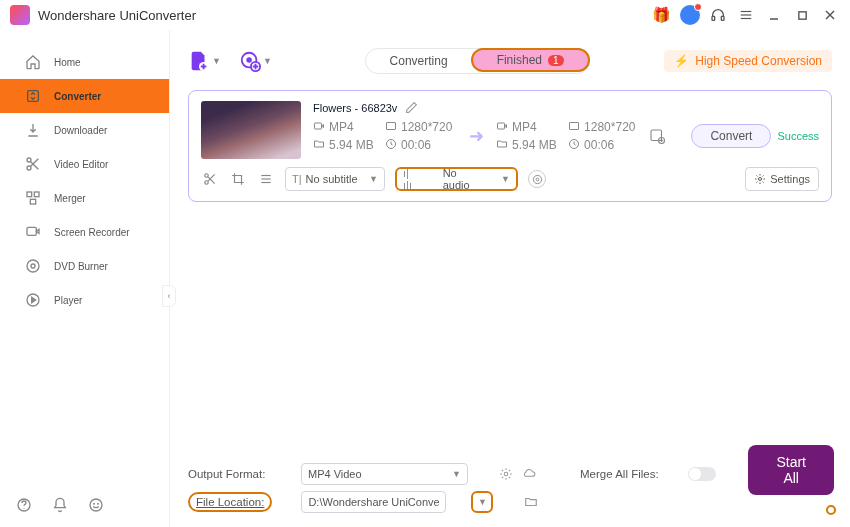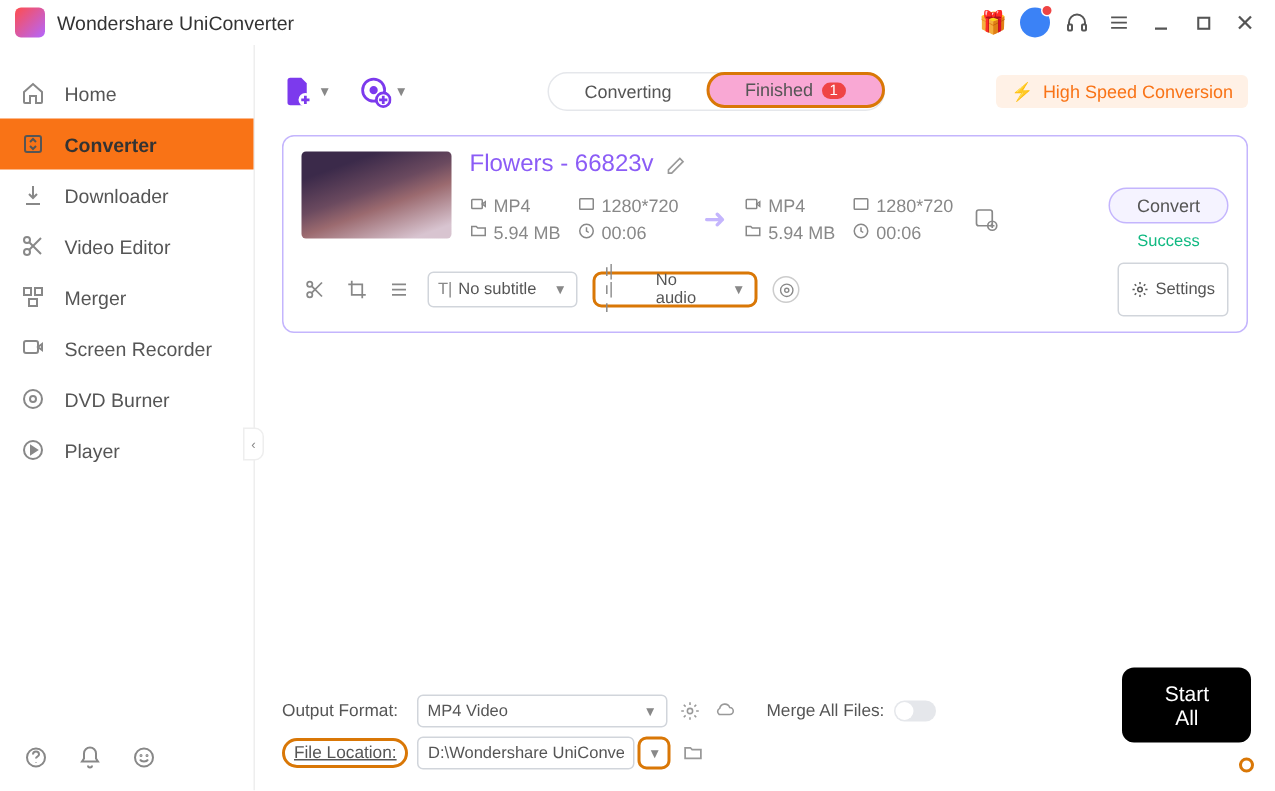--- a/index.html
+++ b/index.html
@@ -11,21 +11,21 @@
 .titlebar .title { color: #333; font-weight: 500; }
 .titlebar .spacer { flex: 1; }
 .titlebar .hdr-icon { width: 20px; height: 20px; display: flex; align-items: center; justify-content: center; margin-left: 8px; color: #555; font-size: 15px; cursor: pointer; }
 .gift { font-size: 15px; }
 .avatar-circle { width: 20px; height: 20px; border-radius: 50%; background: #3b82f6; position: relative; }
 .avatar-circle::after { content: ""; position: absolute; top: -2px; right: -2px; width: 6px; height: 6px; background: #ef4444; border-radius: 50%; border: 1px solid #fff; }
 
 
 .layout { display: flex; height: 497px; }
 .sidebar { width: 170px; border-right: 1px solid #eee; padding-top: 15px; display: flex; flex-direction: column; }
-.side-item { display: flex; align-items: center; padding: 8px 13px; font-size: 13px; color: #555; cursor: pointer; }
+.side-item { display: flex; align-items: center; padding: 8px 24px; font-size: 10px; color: #555; cursor: pointer; }
 .side-item.active { background: #f97316; color: #333; font-weight: 700; }
 .side-item .si-icon { width: 18px; height: 18px; margin-right: 12px; display: flex; align-items: center; justify-content: center; color: #888; }
 .side-item.active .si-icon { color: #555; }
 .side-item.notice { position: relative; }
 .side-item.notice::after { content: ""; position: absolute; top: 6px; right: 16px; width: 6px; height: 6px; background: #ef4444; border-radius: 50%; }
 .side-bottom { margin-top: auto; display: flex; padding: 12px 16px; gap: 18px; }
 .side-bottom .sb { width: 18px; height: 18px; color: #888; cursor: pointer; }
 
 
 .content { flex: 1; position: relative; display: flex; flex-direction: column; padding: 10px 18px 0 18px; }
@@ -39,63 +39,63 @@
 .tab-seg .tab.finished { border: 2px solid #d97706; margin: -1px; background: #f9a8d4; }
 .tab-seg .tab.finished .badge { background: #ef4444; color: #fff; border-radius: 8px; font-size: 10px; padding: 0 5px; margin-left: 6px; }
 .hsc { display: flex; align-items: center; background: #fff1e6; color: #f97316; font-size: 12px; padding: 4px 10px; border-radius: 4px; cursor: pointer; }
 .hsc .bolt { margin-right: 6px; }
 
 
 .card { border: 1px solid #c4b5fd; border-radius: 8px; margin-top: 8px; padding: 10px 12px; }
 .card-top { display: flex; }
 .thumb { width: 100px; height: 58px; background: linear-gradient(160deg, #3b2a4a 20%, #6b4a5f 45%, #9b6a6f 60%, #d8c4d0 90%); border-radius: 3px; flex-shrink: 0; margin-right: 12px; }
 .card-right { flex: 1; display: flex; flex-direction: column; }
-.fname-row { display: flex; align-items: center; font-size: 16px; color: #8b5cf6; margin-bottom: 6px; }
+.fname-row { display: flex; align-items: center; font-size: 11px; color: #0f172a; margin-bottom: 6px; }
 .fname-row .edit { margin-left: 8px; color: #999; cursor: pointer; }
 .specrow { display: flex; align-items: center; }
 .speccol { display: flex; flex-direction: column; gap: 4px; }
 .spec { display: flex; align-items: flex-start; font-size: 12px; color: #888; width: 72px; }
 .spec .sicon { width: 12px; height: 12px; margin-right: 4px; }
 .arrow { color: #c4b5fd; font-size: 18px; margin: 0 12px; }
 .gear-target { color: #888; font-size: 16px; margin-left: 8px; cursor: pointer; }
-.convert-col { margin-left: auto; display: flex; flex-direction: column; align-items: center; gap: 6px; }
+.convert-col { margin-left: auto; display: flex; flex-direction: row; align-items: center; gap: 6px; }
 .convert-btn { border: 1px solid #c4b5fd; background: #f5f3ff; color: #555; font-size: 12px; padding: 4px 18px; border-radius: 12px; cursor: pointer; }
 .success { color: #10b981; font-size: 11px; }
 
 .card-tools { display: flex; align-items: center; margin-top: 8px; gap: 10px; }
 .mini-btn { width: 18px; height: 18px; display: flex; align-items: center; justify-content: center; color: #888; font-size: 13px; cursor: pointer; }
 .sel { border: 1px solid #d1d5db; border-radius: 4px; height: 24px; display: flex; align-items: center; padding: 0 6px; font-size: 11px; color: #555; cursor: pointer; position: relative; }
 .sel .caret { margin-left: auto; font-size: 9px; color: #888; }
 .sel.subtitle { width: 100px; }
-.sel.audio { width: 110px; border: 2px solid #d97706; border-radius: 6px; gap: 24px; }
+.sel.audio { width: 123px; border: 2px solid #d97706; border-radius: 6px; gap: 24px; }
 .sel .t-icon { margin-right: 4px; color: #888; font-size: 11px; }
 .info-circ { width: 18px; height: 18px; border: 1px solid #ccc; border-radius: 50%; display: flex; align-items: center; justify-content: center; font-size: 10px; color: #888; cursor: pointer; }
-.settings-btn { border: 1px solid #d1d5db; border-radius: 4px; height: 36px; display: flex; align-items: center; padding: 0 8px; font-size: 11px; color: #555; margin-left: auto; cursor: pointer; }
+.settings-btn { border: 1px solid #d1d5db; border-radius: 4px; height: 24px; display: flex; align-items: center; padding: 0 8px; font-size: 11px; color: #555; margin-left: auto; cursor: pointer; }
 .settings-btn .gear { margin-right: 4px; }
 
 
 .collapse-handle { position: absolute; left: -8px; top: 255px; width: 14px; height: 22px; background: #fff; border: 1px solid #eee; border-radius: 0 6px 6px 0; display: flex; align-items: center; justify-content: center; font-size: 9px; color: #888; cursor: pointer; }
 
 
 .bottom { margin-top: auto; padding: 10px 0 14px 0; display: flex; flex-direction: column; gap: 6px; position: relative; }
-.brow { display: flex; align-items: center; font-size: 11.5px; color: #555; }
+.brow { display: flex; align-items: center; font-size: 11.5px; color: #555; gap: 23px; }
 .brow .lbl { width: 90px; }
 .brow.fl .lbl { border: 2px solid #d97706; border-radius: 10px; padding: 2px 6px; width: auto; margin-right: 6px; text-decoration: underline; }
 .of-sel { border: 1px solid #d1d5db; border-radius: 4px; height: 22px; width: 167px; display: flex; align-items: center; padding: 0 6px; font-size: 11px; cursor: pointer; }
 .of-sel .caret { margin-left: auto; font-size: 9px; color: #888; }
 .cloud-icons { display: flex; gap: 8px; margin-left: 8px; color: #999; }
 .cloud-icons span { cursor: pointer; font-size: 13px; }
 .merge-lbl { margin-left: 20px; }
 .toggle { width: 28px; height: 14px; background: #e5e7eb; border-radius: 7px; margin-left: 6px; position: relative; cursor: pointer; }
 .toggle::after { content: ""; position: absolute; left: 1px; top: 1px; width: 12px; height: 12px; background: #fff; border-radius: 50%; }
 .fl-input { border: 1px solid #d1d5db; border-radius: 4px; height: 22px; width: 145px; display: flex; align-items: center; padding: 0 6px; font-size: 11px; cursor: pointer; }
 .fl-drop { border: 2px solid #d97706; border-radius: 6px; width: 22px; height: 22px; display: flex; align-items: center; justify-content: center; font-size: 9px; color: #888; margin-left: 2px; cursor: pointer; }
 .fl-folder { width: 22px; height: 22px; display: flex; align-items: center; justify-content: center; color: #999; margin-left: 4px; cursor: pointer; font-size: 13px; }
 
-.start-all { position: absolute; right: 0; bottom: 18px; background: #000000; color: #fff; font-size: 14px; border: none; border-radius: 8px; padding: 9px 28px; cursor: pointer; }
+.start-all { position: absolute; right: 0; bottom: 18px; background: #701a75; color: #fff; font-size: 14px; border: none; border-radius: 8px; padding: 9px 28px; cursor: pointer; }
 .start-all-wrap { position: absolute; right: -4px; bottom: 12px; border: 2px solid #d97706; border-radius: 10px; padding: 3px; }
 
 svg { display: block; }
 </style>
 </head>
 <body>
 
 <div class="titlebar">
   <div class="logo"></div>
   <div class="title">Wondershare UniConverter</div>

